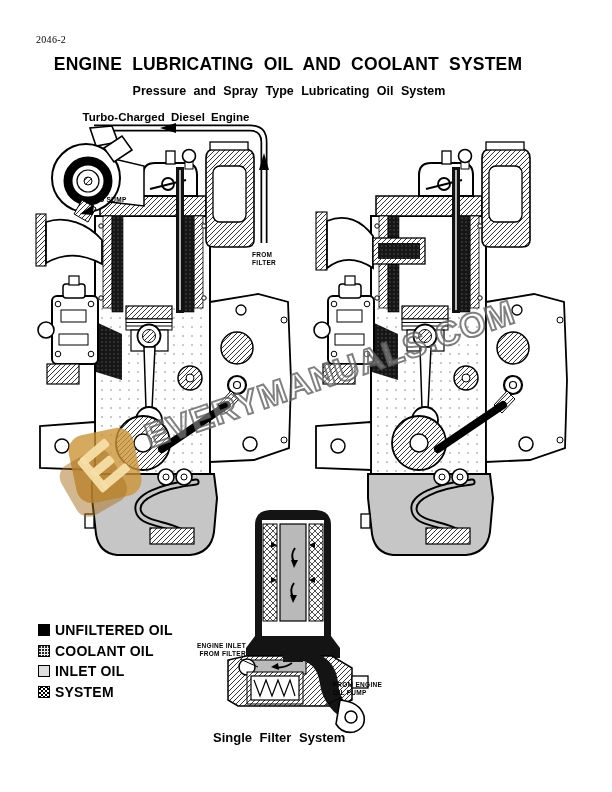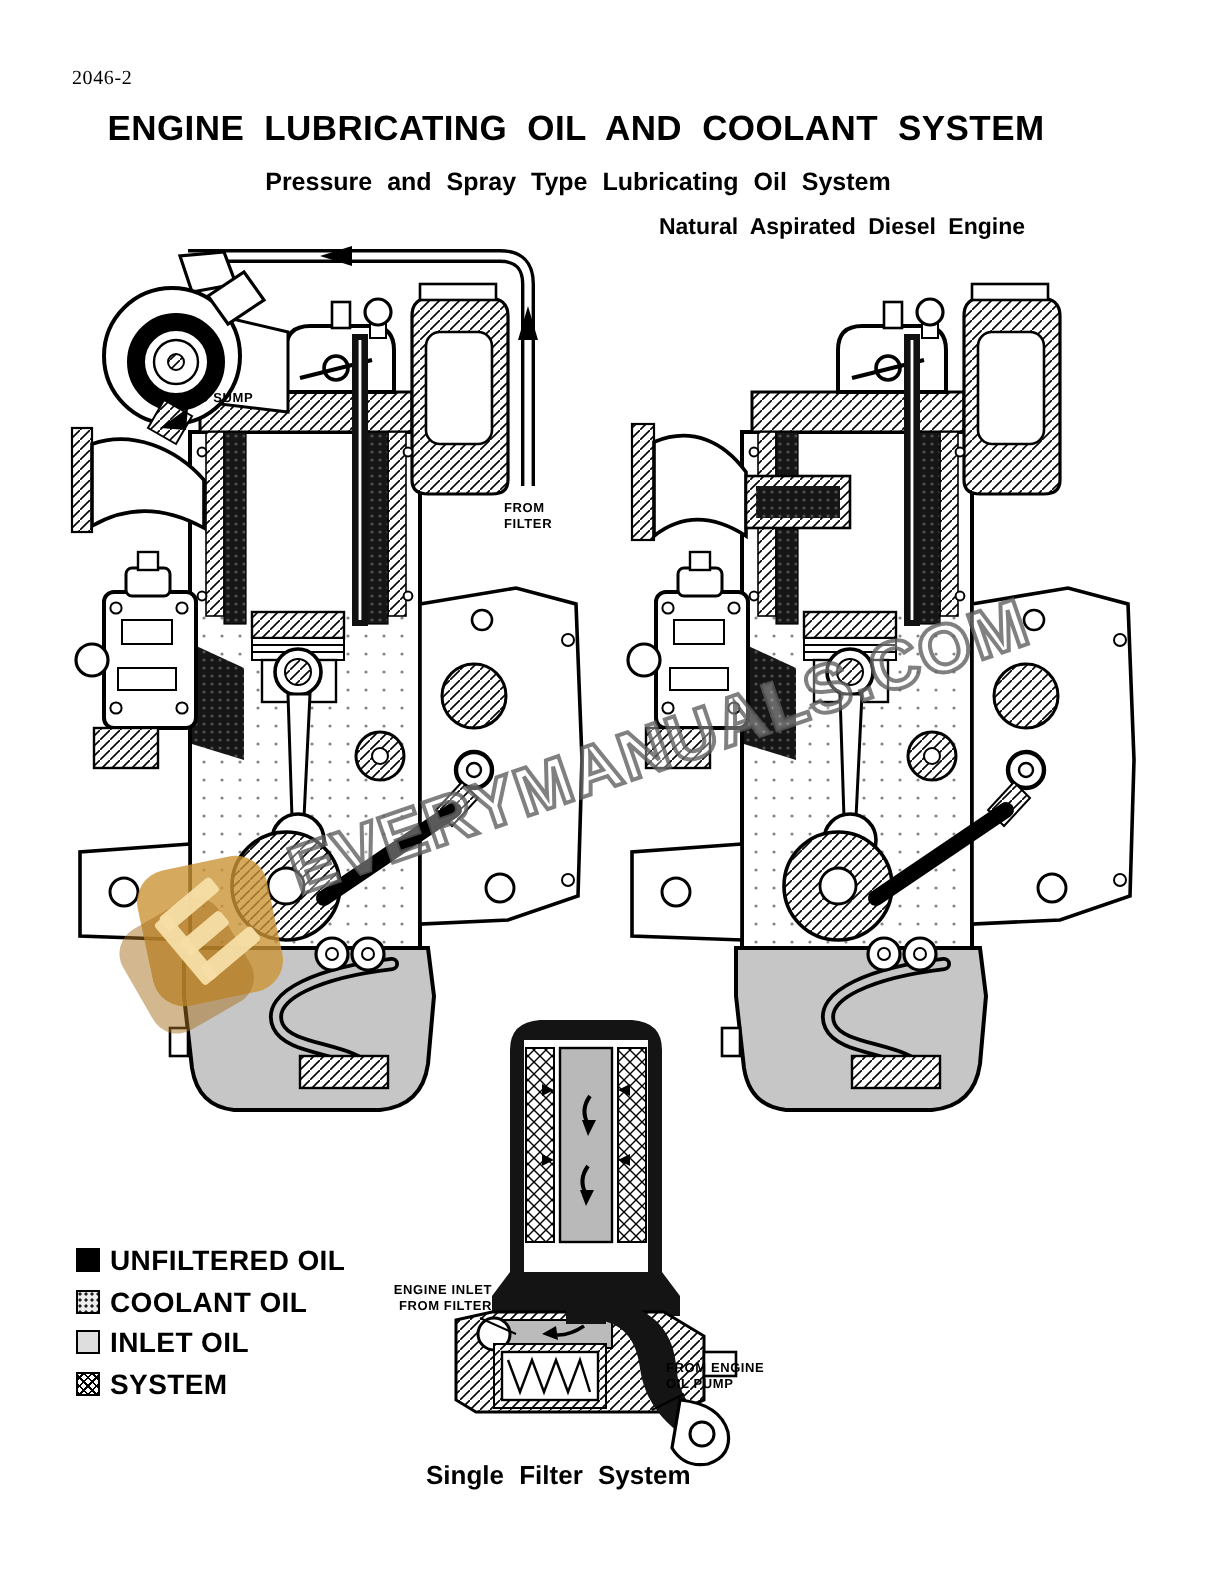--- a/index.html
+++ b/index.html
@@ -65,21 +65,21 @@
   }
 </style>
 </head>
 <body>
 
 <div class="page">
 
   <div class="abs page-number">2046-2</div>
   <div class="abs title-row">ENGINE LUBRICATING OIL AND COOLANT SYSTEM</div>
   <div class="abs subtitle-row">Pressure and Spray Type Lubricating Oil System</div>
-  <div class="abs fig-caption cap-right">Natural Aspirated Diesel Engine</div>
+  <div class="abs fig-caption cap-left">Turbo-Charged Diesel Engine</div>
 
   <svg class="abs diagram-svg" viewBox="0 0 612 792" xmlns="http://www.w3.org/2000/svg">
     <defs>
       <pattern id="hatch" width="5" height="5" patternUnits="userSpaceOnUse">
         <rect width="5" height="5" fill="#fff"></rect>
         <path d="M0,5 L5,0" stroke="#000" stroke-width="0.8"></path>
       </pattern>
       <pattern id="xhatch" width="6" height="6" patternUnits="userSpaceOnUse">
         <rect width="6" height="6" fill="#fff"></rect>
         <path d="M0,6 L6,0 M0,0 L6,6" stroke="#000" stroke-width="0.7"></path>

